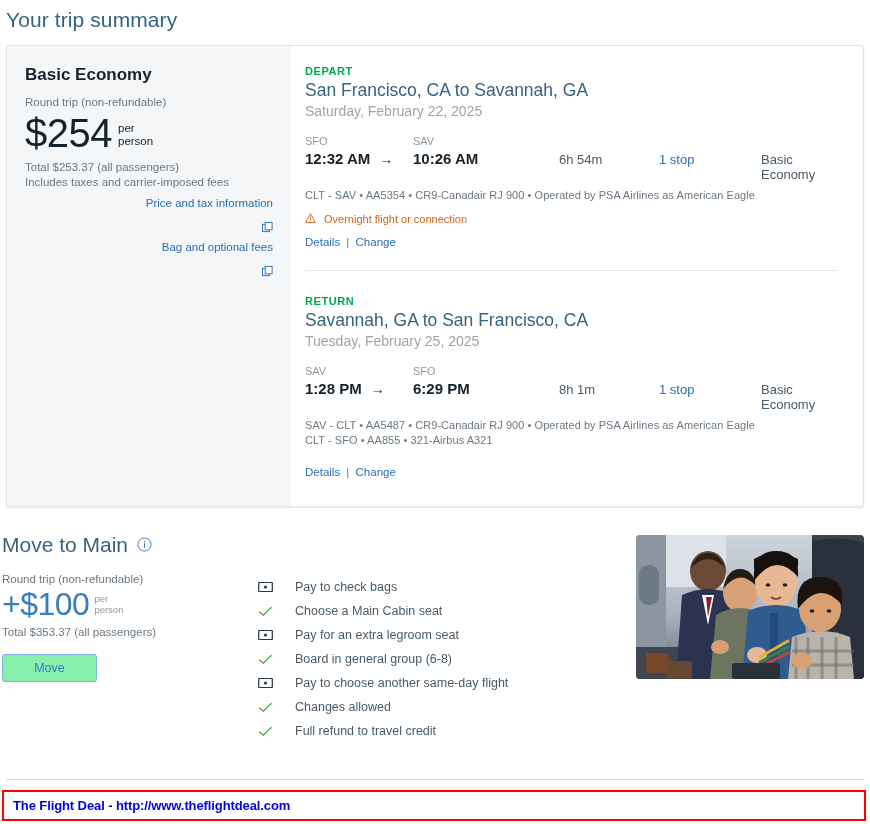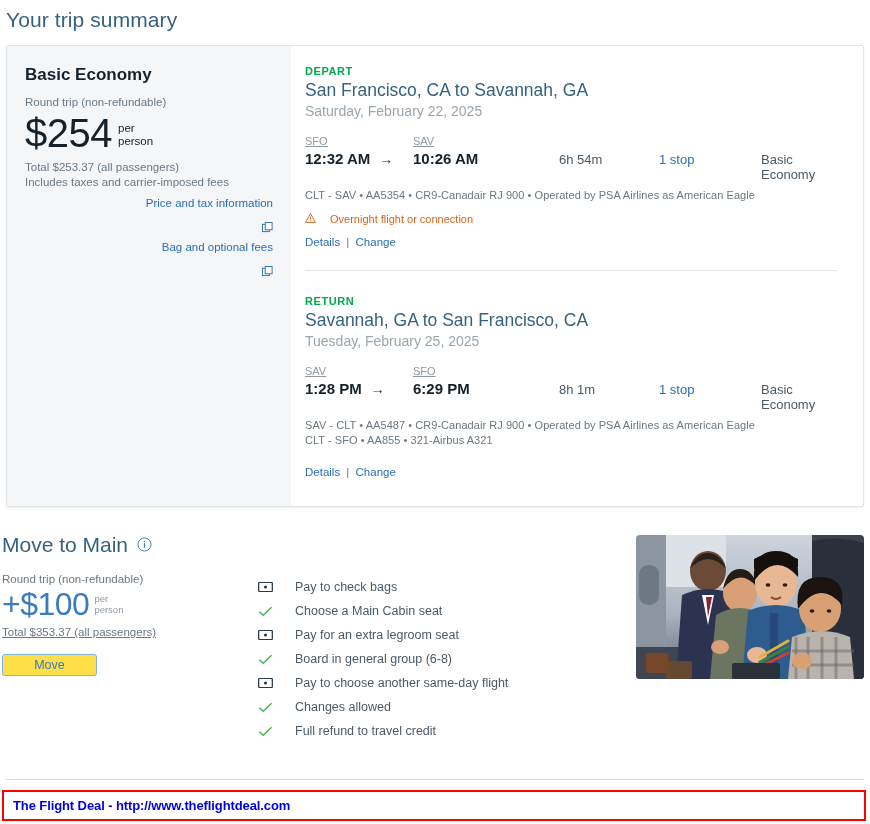--- a/index.html
+++ b/index.html
@@ -121,21 +121,20 @@
   }
   .seg-grid {
     display: grid;
     grid-template-columns: 108px 146px 100px 102px auto;
     align-items: baseline;
   }
   .apt-code {
     font-size: 11px;
     color: #8e99a2;
     padding-bottom: 3px;
-    text-decoration: underline;
   }
   .time-cell {
     font-size: 15px;
     font-weight: bold;
     color: #15212b;
     display: flex;
     align-items: center;
     gap: 9px;
     white-space: nowrap;
   }
@@ -159,21 +158,21 @@
     margin-top: 7px;
     letter-spacing: .05px;
   }
   .seg-detail + .seg-detail { margin-top: 3px; }
   .warn-line {
     font-size: 11px;
     color: #d4641b;
     margin-top: 12px;
     display: flex;
     align-items: center;
-    gap: 14px;
+    gap: 8px;
   }
   .actions {
     font-size: 11.5px;
     color: #2a6eb5;
     margin-top: 11px;
   }
   .actions .sep { color: #6b7883; margin: 0 3px; }
   .actions span.act { cursor: pointer; }
   .leg-divider {
     border: 0;
@@ -217,28 +216,27 @@
   .move-unit {
     font-size: 9.5px;
     color: #8e99a2;
     line-height: 1.12;
     margin: 0 0 4px 5px;
   }
   .move-total {
     font-size: 11.5px;
     color: #6b7883;
     margin-bottom: 16px;
-    text-decoration: underline;
   }
   .move-btn {
     width: 95px;
-    height: 22px;
+    height: 28px;
     border: 1px solid #7eb4e8;
     border-radius: 3px;
-    background: #fde047;
+    background: #86efac;
     color: #3b7cc0;
     font-size: 12.5px;
     font-family: "Liberation Sans", sans-serif;
     cursor: pointer;
   }
   .benefits { flex: 0 0 370px; padding-top: 2px; }
   .benefits-title {
     font-size: 13.5px;
     color: #3b7cc0;
     margin-bottom: 11px;

